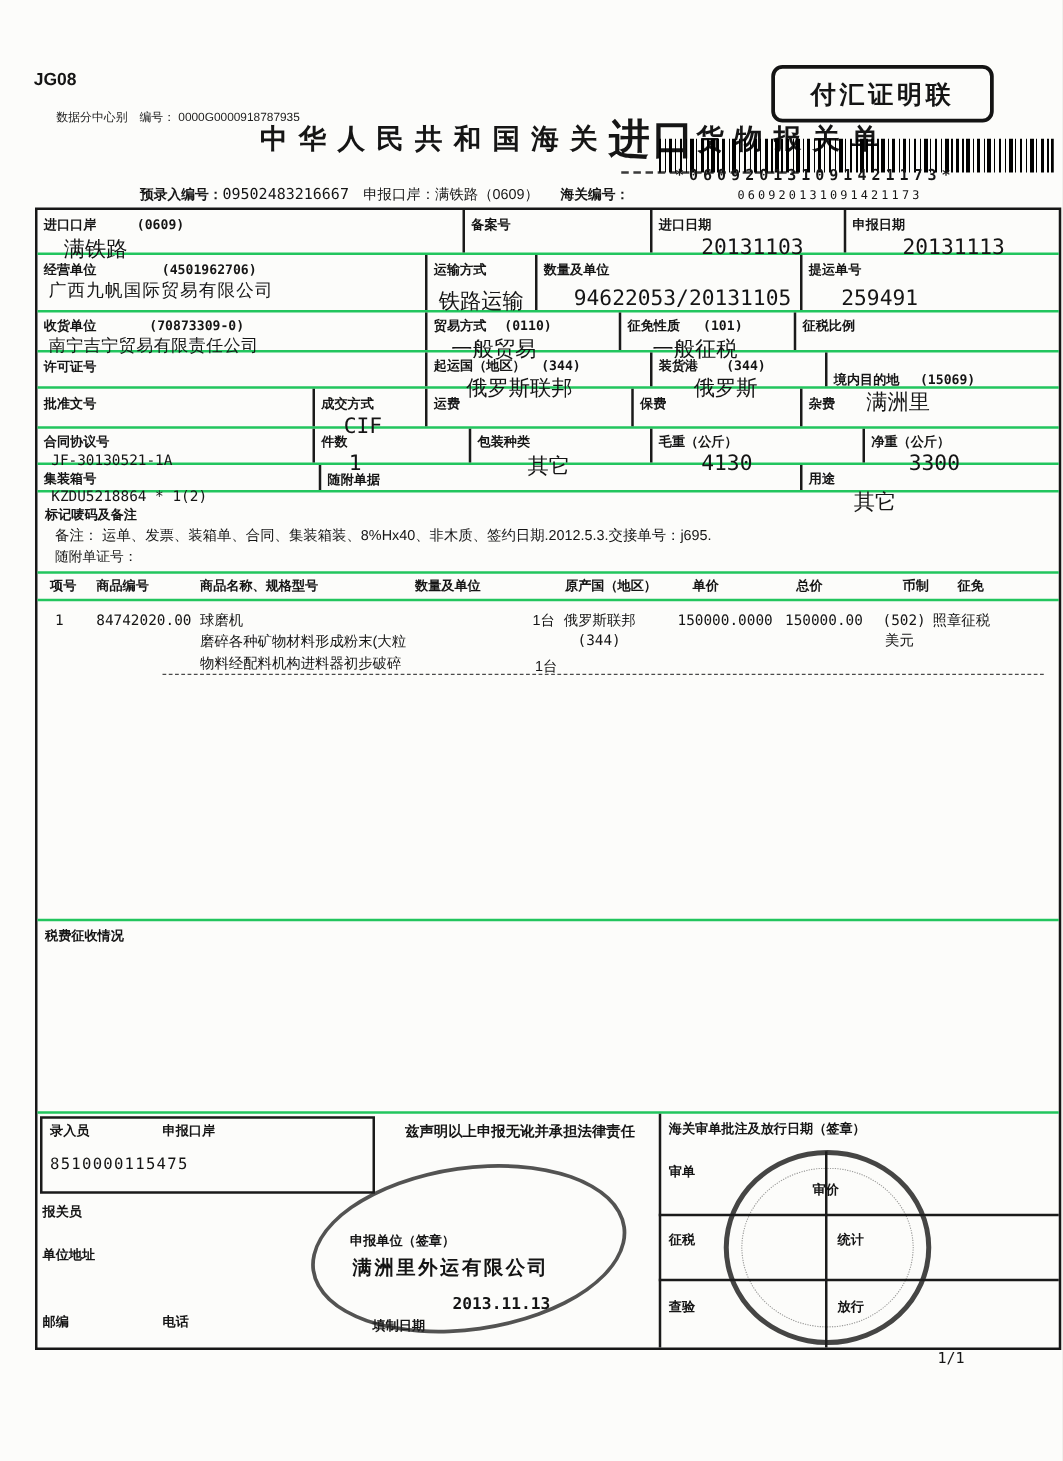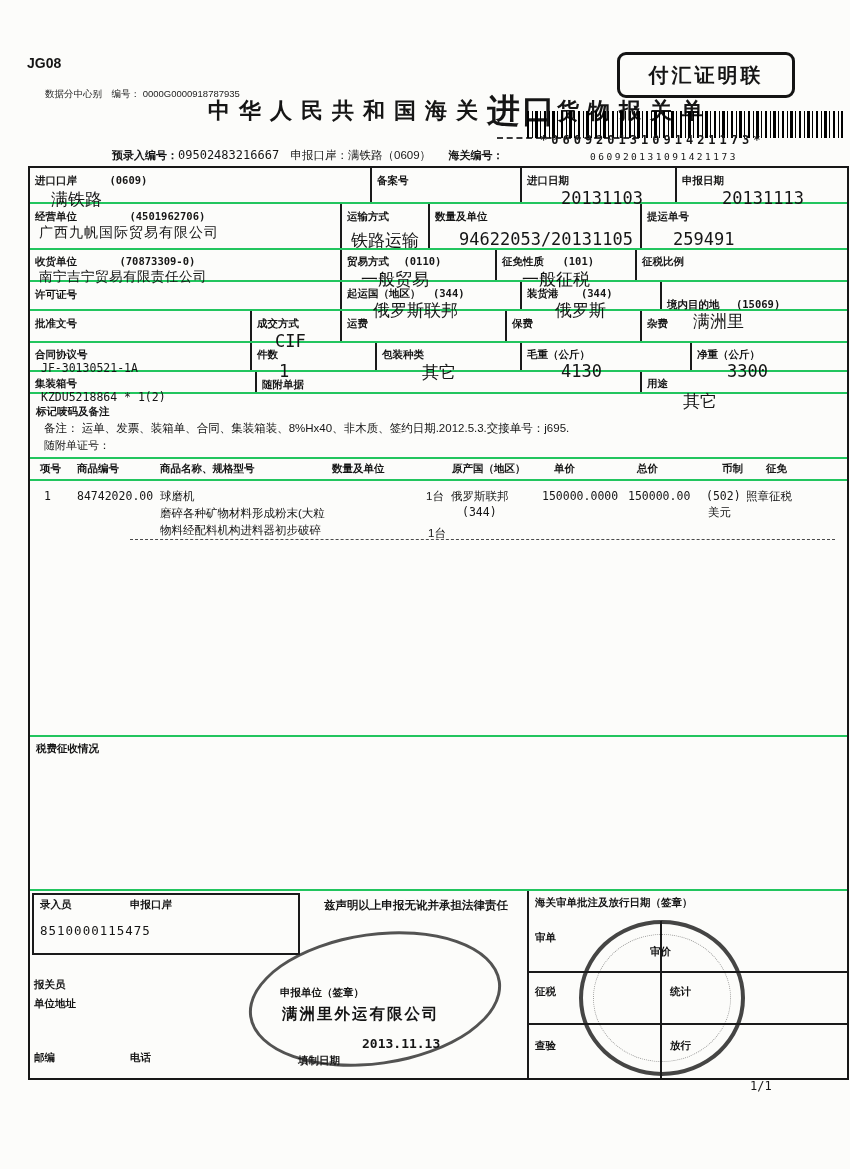--- a/index.html
+++ b/index.html
@@ -242,21 +242,21 @@
     </div>
 
     <div class="row last" style="top:723px;height:187px;">
 
       <div class="abs" style="left:2px;top:2px;width:268px;height:62px;border:2px solid #1a1a1a;box-sizing:border-box;">
         <span class="abs lbl" style="left:6px;top:3px;">录入员</span>
         <span class="abs lbl" style="left:96px;top:3px;">申报口岸</span>
         <span class="abs num" style="left:6px;top:28px;font-size:12.5px;letter-spacing:1px;">8510000115475</span>
       </div>
 
-      <span class="abs lbl" style="left:4px;top:87px;text-align:right;">报关员</span>
+      <span class="abs lbl" style="left:4px;top:72px;text-align:right;">报关员</span>
       <span class="abs lbl" style="left:4px;top:106px;">单位地址</span>
       <span class="abs lbl" style="left:4px;top:160px;">邮编</span>
       <span class="abs lbl" style="left:100px;top:160px;">电话</span>
       <span class="abs lbl" style="left:268px;top:163px;">填制日期</span>
 
       <div class="abs" style="left:275px;top:7px;width:222px;text-align:center;font-size:11.5px;font-weight:700;">兹声明以上申报无讹并承担法律责任</div>
       <span class="abs lbl" style="left:250px;top:95px;">申报单位（签章）</span>
       <div class="abs" style="left:252px;top:113px;font-size:15.5px;font-weight:700;letter-spacing:2px;white-space:nowrap;">满洲里外运有限公司</div>
       <div class="abs num" style="left:332px;top:145px;font-size:13px;font-weight:700;">2013.11.13</div>
       <div class="abs oval-stamp" style="left:218px;top:42px;width:248px;height:126px;"></div>

